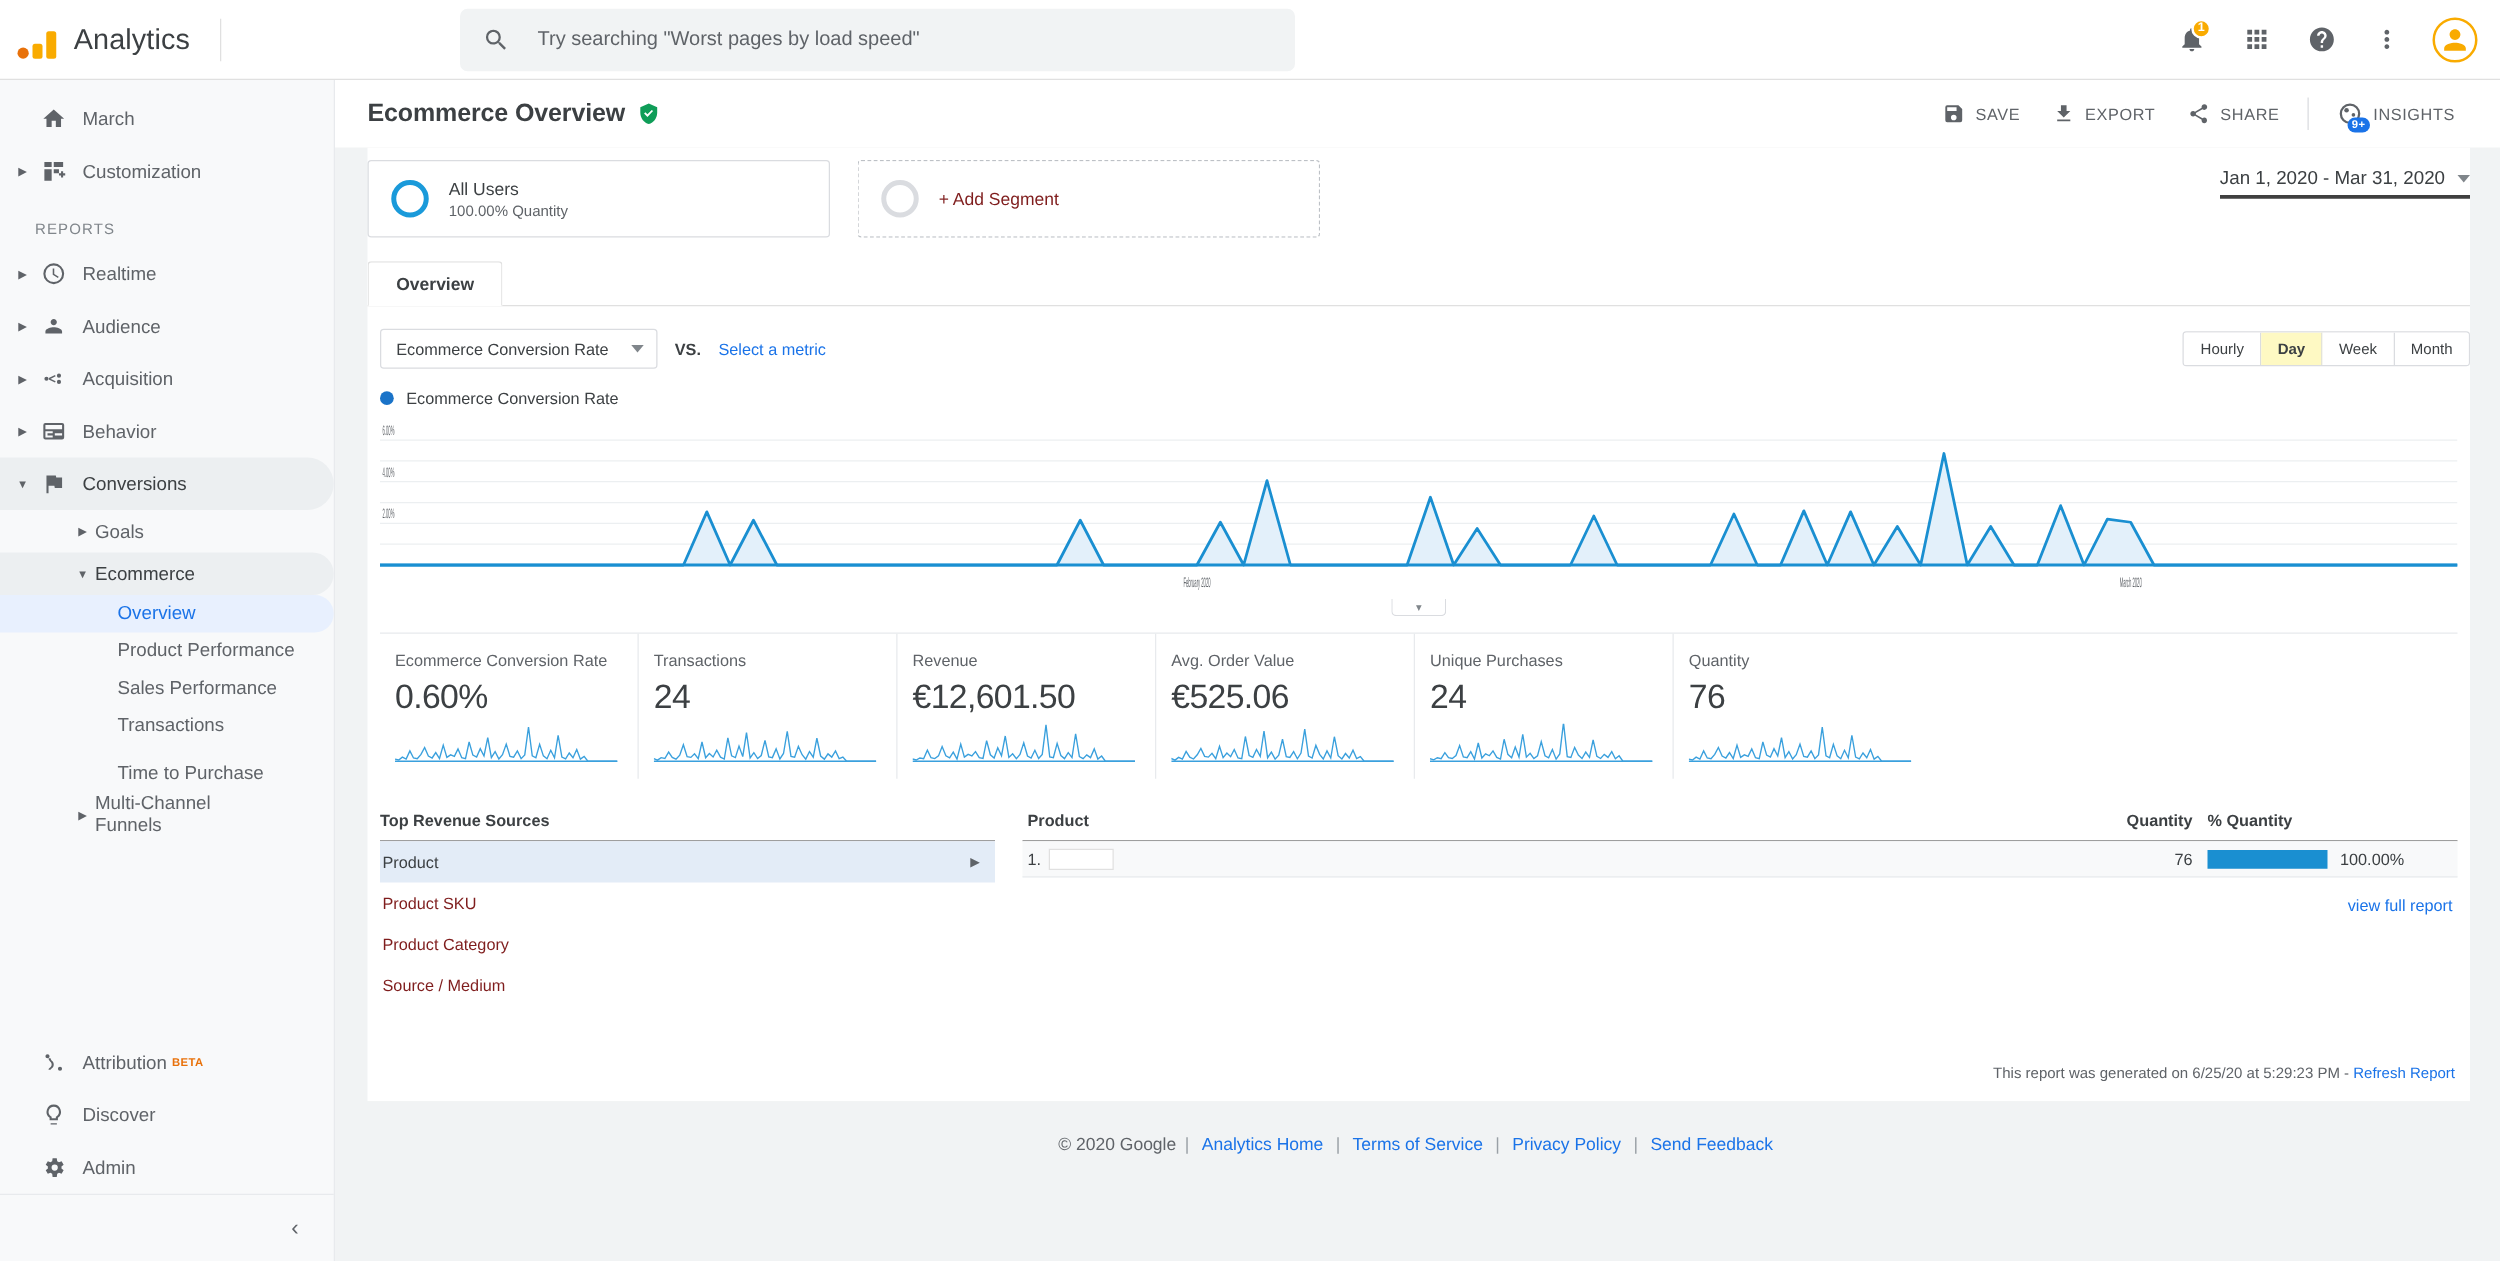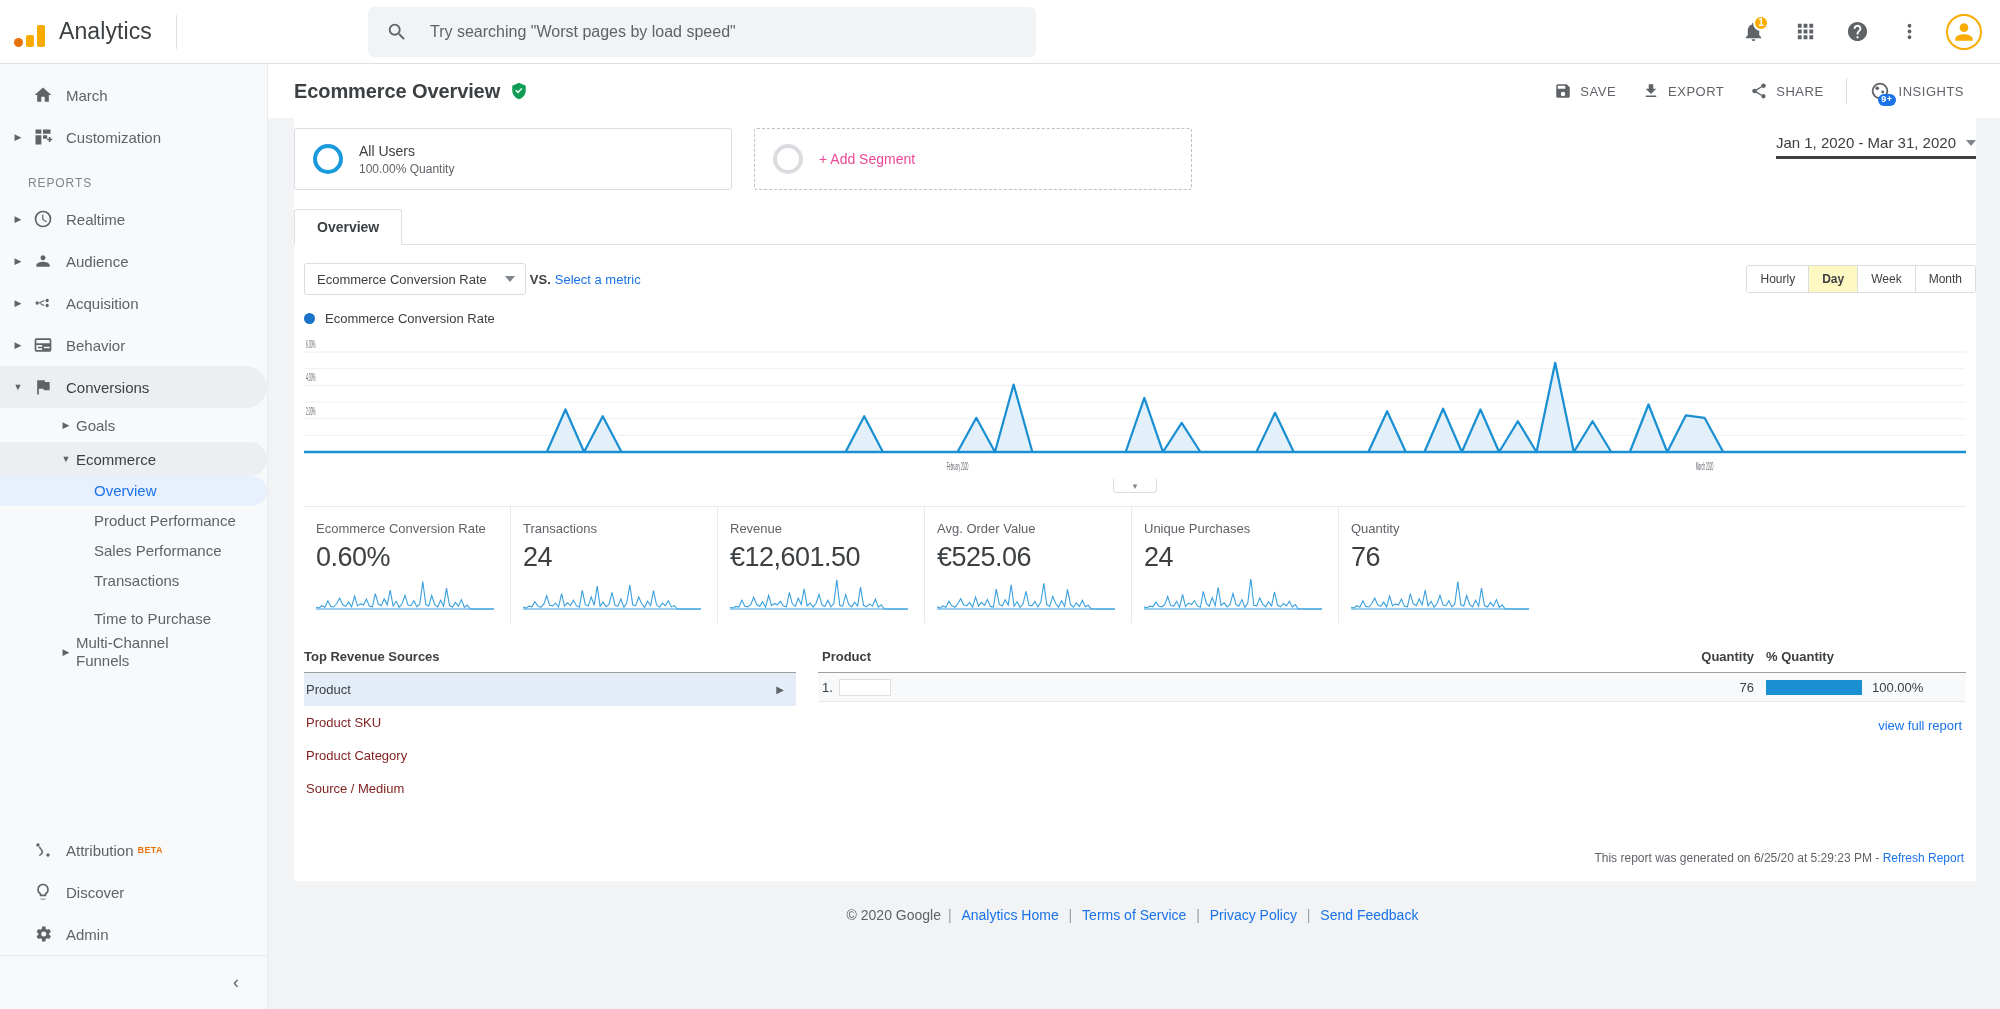--- a/index.html
+++ b/index.html
@@ -132,30 +132,30 @@
     position: absolute; right: -5px; bottom: -4px; background: #1a73e8; color: #fff;
     font-size: 9px; border-radius: 8px; padding: 1px 3px; line-height: 1.1; font-weight: bold;
   }
 
   .content { flex: 1; overflow: hidden; background: #f1f3f4; padding: 0 0 0 0; }
   .card-area { background: #fff; margin: 0 24px 0 26px; padding: 0; }
 
   
   .segbar { display: flex; align-items: flex-start; padding: 10px 0 0 0; position: relative; }
   .segment {
-    width: 438px; height: 62px; border: 1px solid #dadce0; border-radius: 3px;
+    width: 370px; height: 62px; border: 1px solid #dadce0; border-radius: 3px;
     display: flex; align-items: center; padding: 0 18px; margin-right: 22px; cursor: pointer;
     background: #fff;
   }
   .seg-ring { width: 30px; height: 30px; border-radius: 50%; border: 4px solid #1a9ada; margin-right: 16px; flex: 0 0 30px; }
   .seg-ring.dim { border-color: #dadce0; }
   .seg-name { font-size: 14px; color: #3c4043; line-height: 18px; }
   .seg-sub { font-size: 12px; color: #5f6368; margin-top: 2px; }
   .segment.dashed { border: 1px dashed #bdc1c6; }
-  .seg-add { font-size: 14px; color: #ec4899; }
+  .seg-add { font-size: 14px; color: #7f1d1d; }
 
   .daterange {
     position: absolute; right: 0; top: 16px;
     font-size: 15px; color: #3c4043; cursor: pointer;
     border-bottom: 3px solid #404040; padding-bottom: 5px;
     display: flex; align-items: center; gap: 10px;
   }
   .caret { width: 0; height: 0; border-left: 5px solid transparent; border-right: 5px solid transparent; border-top: 6px solid #80868b; }
 
   
@@ -167,21 +167,21 @@
     border-top-left-radius: 3px; border-top-right-radius: 3px;
   }
 
   
   .metricrow { display: flex; align-items: center; padding: 18px 0 6px 10px; position: relative; }
   .metric-select {
     border: 1px solid #dadce0; border-radius: 3px; height: 32px;
     display: flex; align-items: center; padding: 0 10px 0 12px; gap: 18px;
     font-size: 13px; color: #3c4043; cursor: pointer; background: #fff;
   }
-  .vs { font-size: 13px; font-weight: bold; color: #3c4043; margin: 0 4px; }
+  .vs { font-size: 13px; font-weight: bold; color: #3c4043; margin: 0 14px; }
   .link { color: #1a73e8; font-size: 13px; cursor: pointer; }
   .gran { margin-left: auto; display: flex; border: 1px solid #dadce0; border-radius: 3px; overflow: hidden; }
   .gran-btn {
     padding: 6px 13px; font-size: 12px; color: #3c4043; cursor: pointer;
     border-right: 1px solid #dadce0; background: #fff;
   }
   .gran-btn:last-child { border-right: none; }
   .gran-btn.active { background: #fef9c3; font-weight: bold; }
 
   

